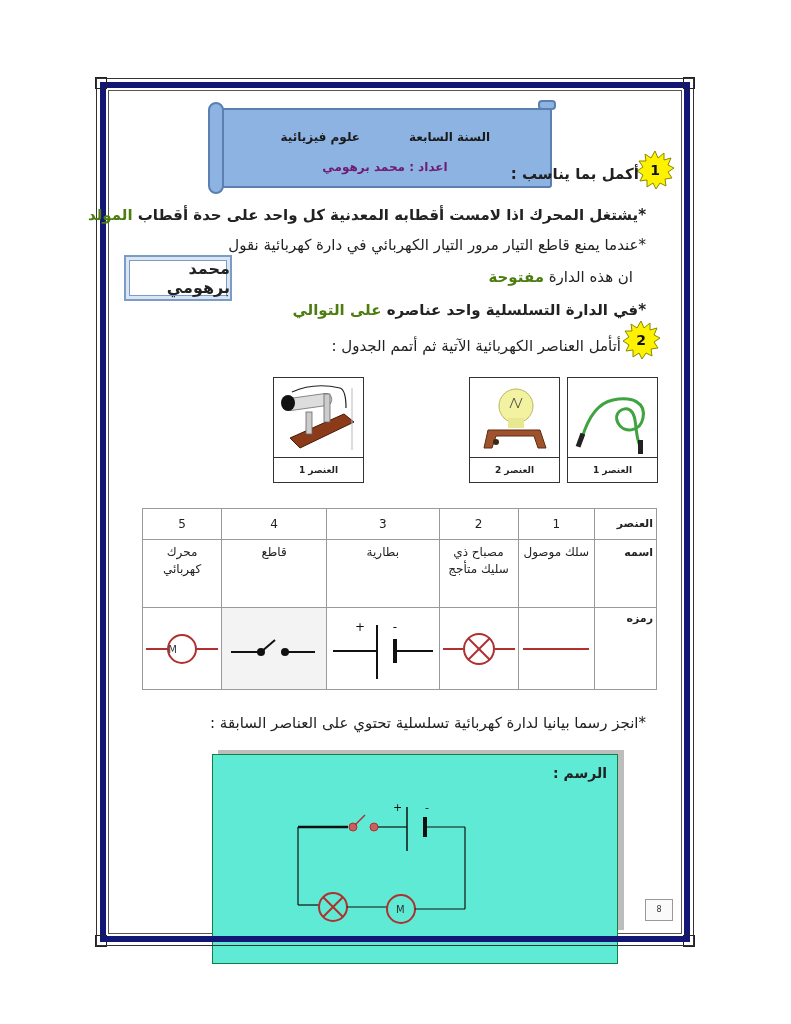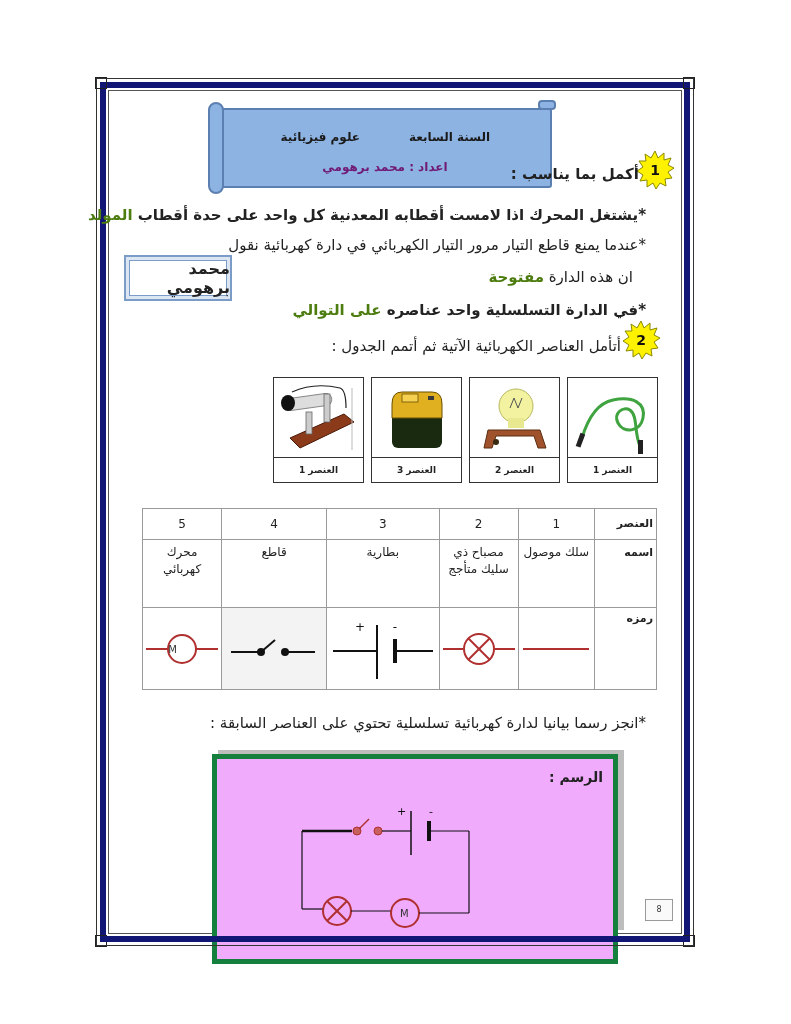--- a/index.html
+++ b/index.html
@@ -43,21 +43,21 @@
   table.elements td { border: 1px solid #9a9a9a; text-align: center; font-size: 12px; vertical-align: top; padding: 4px 3px; }
   table.elements tr.r1 td { height: 31px; line-height: 22px; }
   table.elements tr.r2 td { height: 68px; line-height: 17px; margin-left: 32px; }
   table.elements tr.r3 td { height: 82px; vertical-align: middle; }
   table.elements td.hdr { text-align: right; font-weight: bold; font-size: 11px; }
   table.elements tr.r3 td.hdr { vertical-align: top; }
   .sym { display: block; margin: 0 auto; }
 
   
   .draw-shadow { position: absolute; left: 218px; top: 750px; width: 406px; height: 180px; background: #bdbdbd; }
-  .draw-box { position: absolute; left: 212px; top: 754px; width: 406px; height: 210px; border: 5px solid #15803d; background: #f0abfc; }
+  .draw-box { position: absolute; left: 212px; top: 754px; width: 406px; height: 210px; border: 1px solid #15803d; background: #5eead4; }
   .draw-title { position: absolute; right: 10px; top: 10px; direction: rtl; font-weight: bold; font-size: 14px; }
 
   .page-num-box { position: absolute; left: 645px; top: 899px; width: 28px; height: 22px; border: 1px solid #999; background: #fafafa; text-align: center; font-size: 8px; line-height: 20px; color: #333; }
 </style>
 </head>
 <body>
 
 <div class="frame-outer"></div>
 <div class="frame-navy"></div>
 <div class="frame-inner"></div>
@@ -120,29 +120,20 @@
   </div>
   <div class="card" style="left:295px;">
     <svg class="pic" viewBox="0 0 89 79">
       <circle cx="46" cy="28" r="17" fill="#f2f2a0" stroke="#b8b860" stroke-width="1"></circle>
       <rect x="38" y="40" width="16" height="10" fill="#e8e890"></rect>
       <path d="M40,30 L44,20 L48,30 L52,20" fill="none" stroke="#555" stroke-width="1"></path>
       <path d="M18,52 L70,52 L76,70 L68,70 L64,58 L26,58 L22,70 L14,70 Z" fill="#a0522d" stroke="#5a2e10" stroke-width="1"></path>
       <circle cx="26" cy="64" r="3" fill="#3a2a10"></circle>
     </svg>
     <div class="cap">العنصر 2</div>
-  </div>
-  <div class="card" style="left:197px;">
-    <svg class="pic" viewBox="0 0 89 79">
-      <rect x="20" y="20" width="50" height="50" rx="6" fill="#1a2a10"></rect>
-      <path d="M20,26 Q20,14 30,14 L60,14 Q70,14 70,26 L70,40 L20,40 Z" fill="#e0b020" stroke="#6a5000" stroke-width="1"></path>
-      <rect x="30" y="16" width="16" height="8" fill="#f5d050" stroke="#6a5000" stroke-width="0.8"></rect>
-      <rect x="56" y="18" width="6" height="4" fill="#3a3a3a"></rect>
-    </svg>
-    <div class="cap">العنصر 3</div>
   </div>
   <div class="card" style="left:99px;">
     <svg class="pic" viewBox="0 0 89 79">
       <path d="M16,60 L70,36 L80,44 L26,70 Z" fill="#8b3a1a" stroke="#4a1a08" stroke-width="1"></path>
       <rect x="10" y="18" width="48" height="12" rx="6" fill="#ddd" stroke="#888" stroke-width="1" transform="rotate(-8 34 24)"></rect>
       <ellipse cx="14" cy="25" rx="7" ry="8" fill="#111"></ellipse>
       <rect x="50" y="16" width="6" height="28" fill="#ccc" stroke="#666" stroke-width="0.8"></rect>
       <rect x="32" y="34" width="6" height="22" fill="#ccc" stroke="#666" stroke-width="0.8"></rect>
       <path d="M18,14 Q40,4 66,10 Q72,12 72,30" fill="none" stroke="#222" stroke-width="1.2"></path>
       <line x1="78" y1="10" x2="78" y2="72" stroke="#bbb" stroke-width="1"></line>

